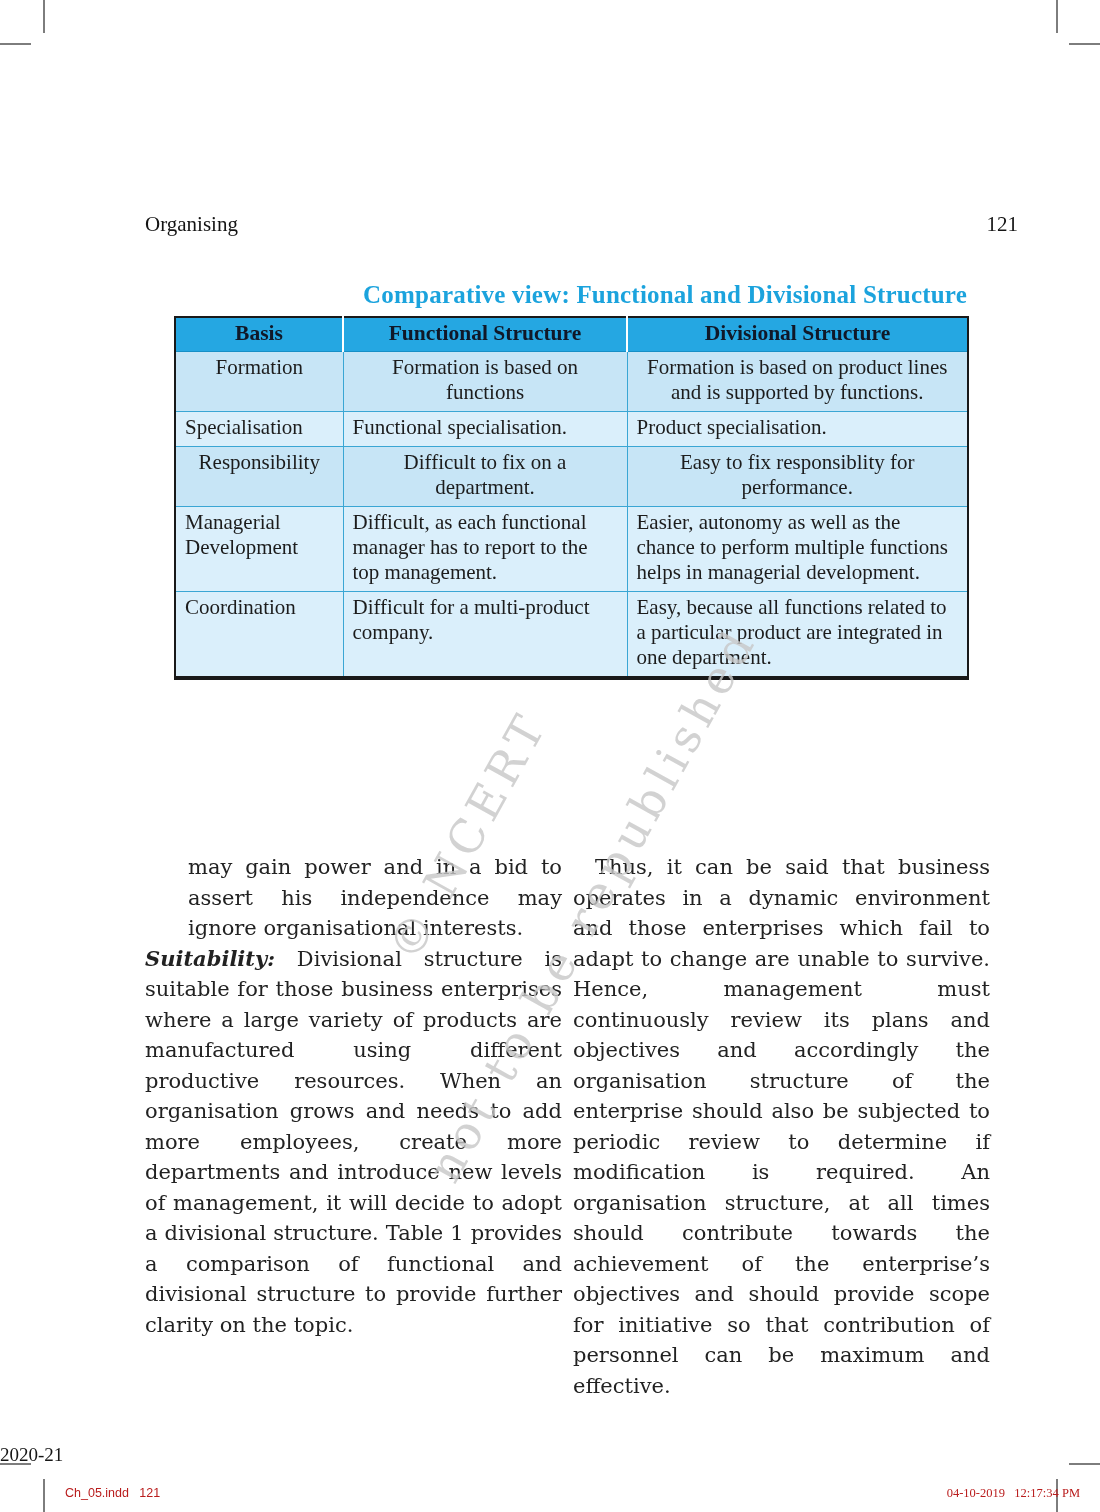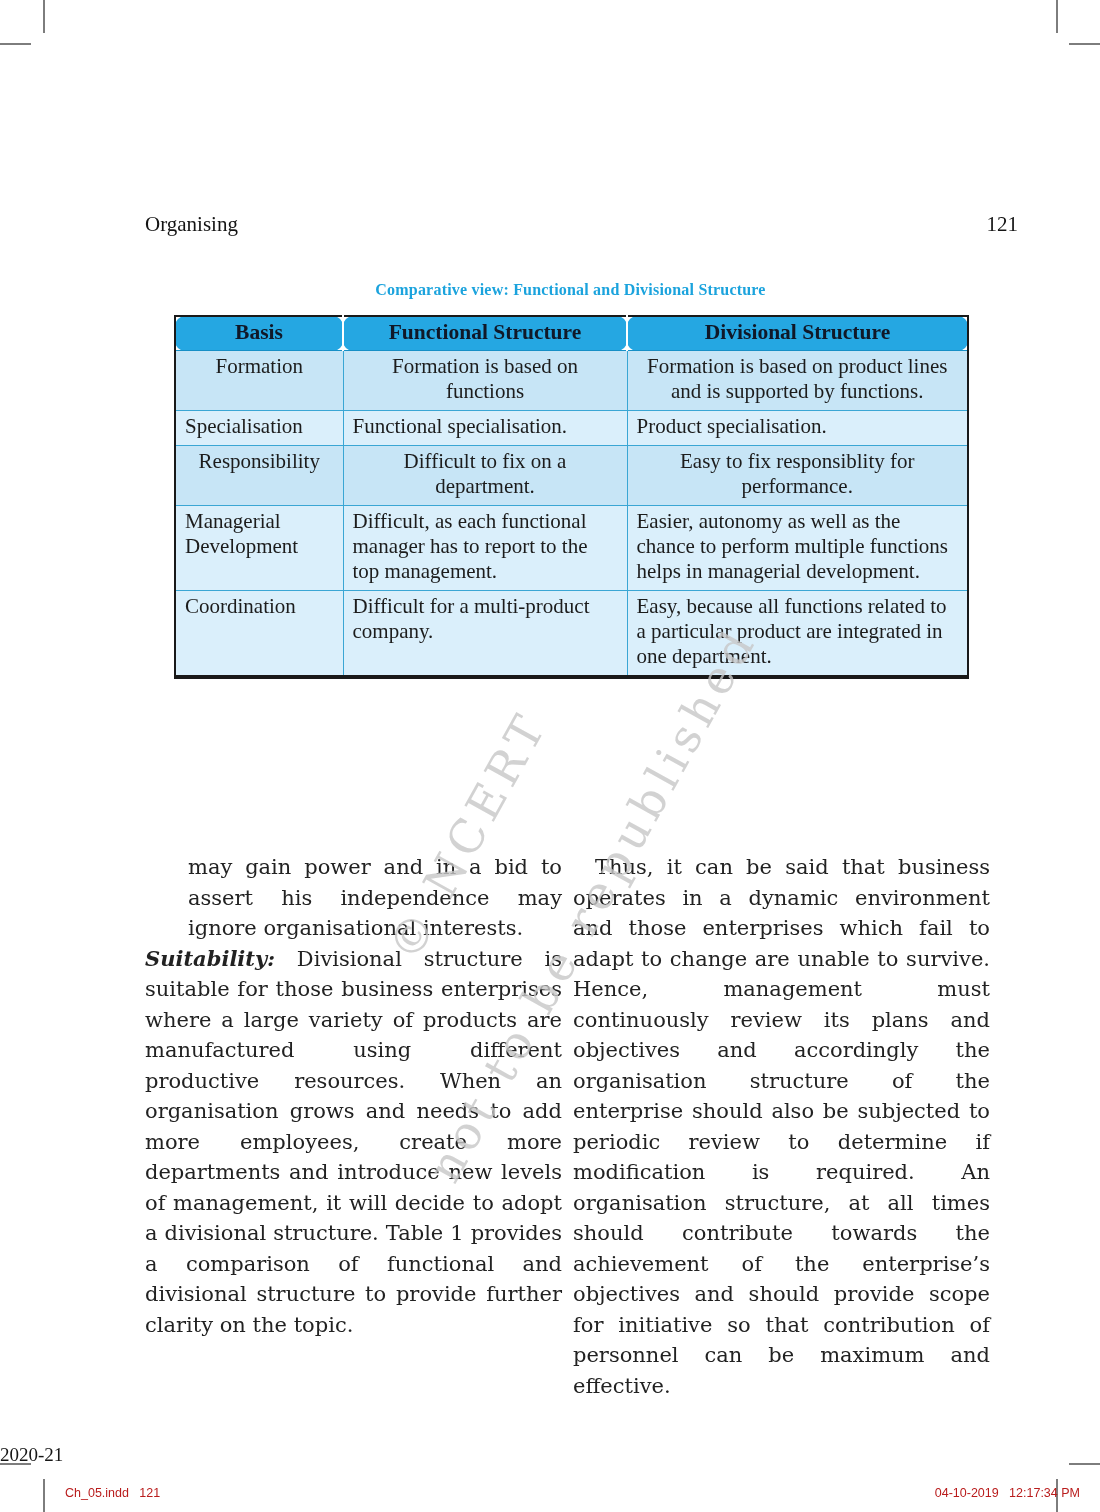--- a/index.html
+++ b/index.html
@@ -11,28 +11,28 @@
   .mark.v{width:2px;height:33px;}
   .mark.h{width:31px;height:2px;}
 
   
   .runhead{position:absolute;top:212px;left:145px;right:110px;display:flex;
            justify-content:space-between;font-family:"Liberation Serif",serif;
            font-size:21px;color:#141414;}
 
   
   .table-wrap{position:absolute;left:174px;top:281px;width:793px;}
-  .table-title{font-family:"Liberation Serif",serif;font-weight:bold;font-size:16px;
-               color:var(--accent-blue);text-align:center;margin-bottom:16px;letter-spacing:.2px;}
+  .table-title{font-family:"Liberation Serif",serif;font-weight:bold;font-size:25px;
+               color:var(--accent-blue);text-align:right;margin-bottom:7px;letter-spacing:.2px;}
   table{border-collapse:collapse;table-layout:fixed;width:793px;
         font-family:"Liberation Serif",serif;font-size:21px;line-height:25px;color:#1c1c1c;
         border:2.5px solid #191919;border-bottom-width:4px;}
   th{background:var(--header-bg);color:#101828;font-weight:bold;font-size:21.5px;
      padding:3px 4px 5px;text-align:center;border-left:2.5px solid #ffffff;
-     border-bottom:1.5px solid #168fc6;border-radius:10px;}
+     border-bottom:1.5px solid #168fc6;}
   th:first-child{border-left:none;}
   td{padding:3px 9px 6px;vertical-align:top;border:1.5px solid var(--grid-line);}
   tr.odd td{background:var(--row-dark);text-align:center;}
   tr.even td{background:var(--row-light);}
 
   
   .watermark{position:absolute;left:260px;top:600px;width:540px;height:540px;
              display:flex;flex-direction:column;justify-content:center;align-items:center;
              gap:88px;transform:rotate(-61deg);pointer-events:none;z-index:5;
              font-family:"DejaVu Serif",serif;color:var(--watermark);opacity:.8;}
@@ -45,21 +45,21 @@
   .cont{margin-left:43px !important;}
   .lead{font-weight:bold;font-style:italic;}
   .indent{text-indent:22px;}
 
   
   .footer-year{position:absolute;left:0;top:1444px;width:100%;
                font-family:"Liberation Serif",serif;font-size:19px;color:#161616;}
   .imprint{position:absolute;top:1486px;font-family:"Liberation Sans",sans-serif;
            font-size:12.5px;color:#b91c1c;white-space:pre;}
   .imprint.left{left:65px;}
-  .imprint.right{right:48px;}
+  .imprint.right{right:48px;font-family:Liberation Serif, serif;}
 </style>
 </head>
 <body>
 
 <div class="page">
 
   <span class="mark v" style="left:43px;top:0;"></span>
   <span class="mark h" style="left:0;top:43px;"></span>
   <span class="mark v" style="left:1056px;top:0;"></span>
   <span class="mark h" style="left:1069px;top:43px;"></span>

